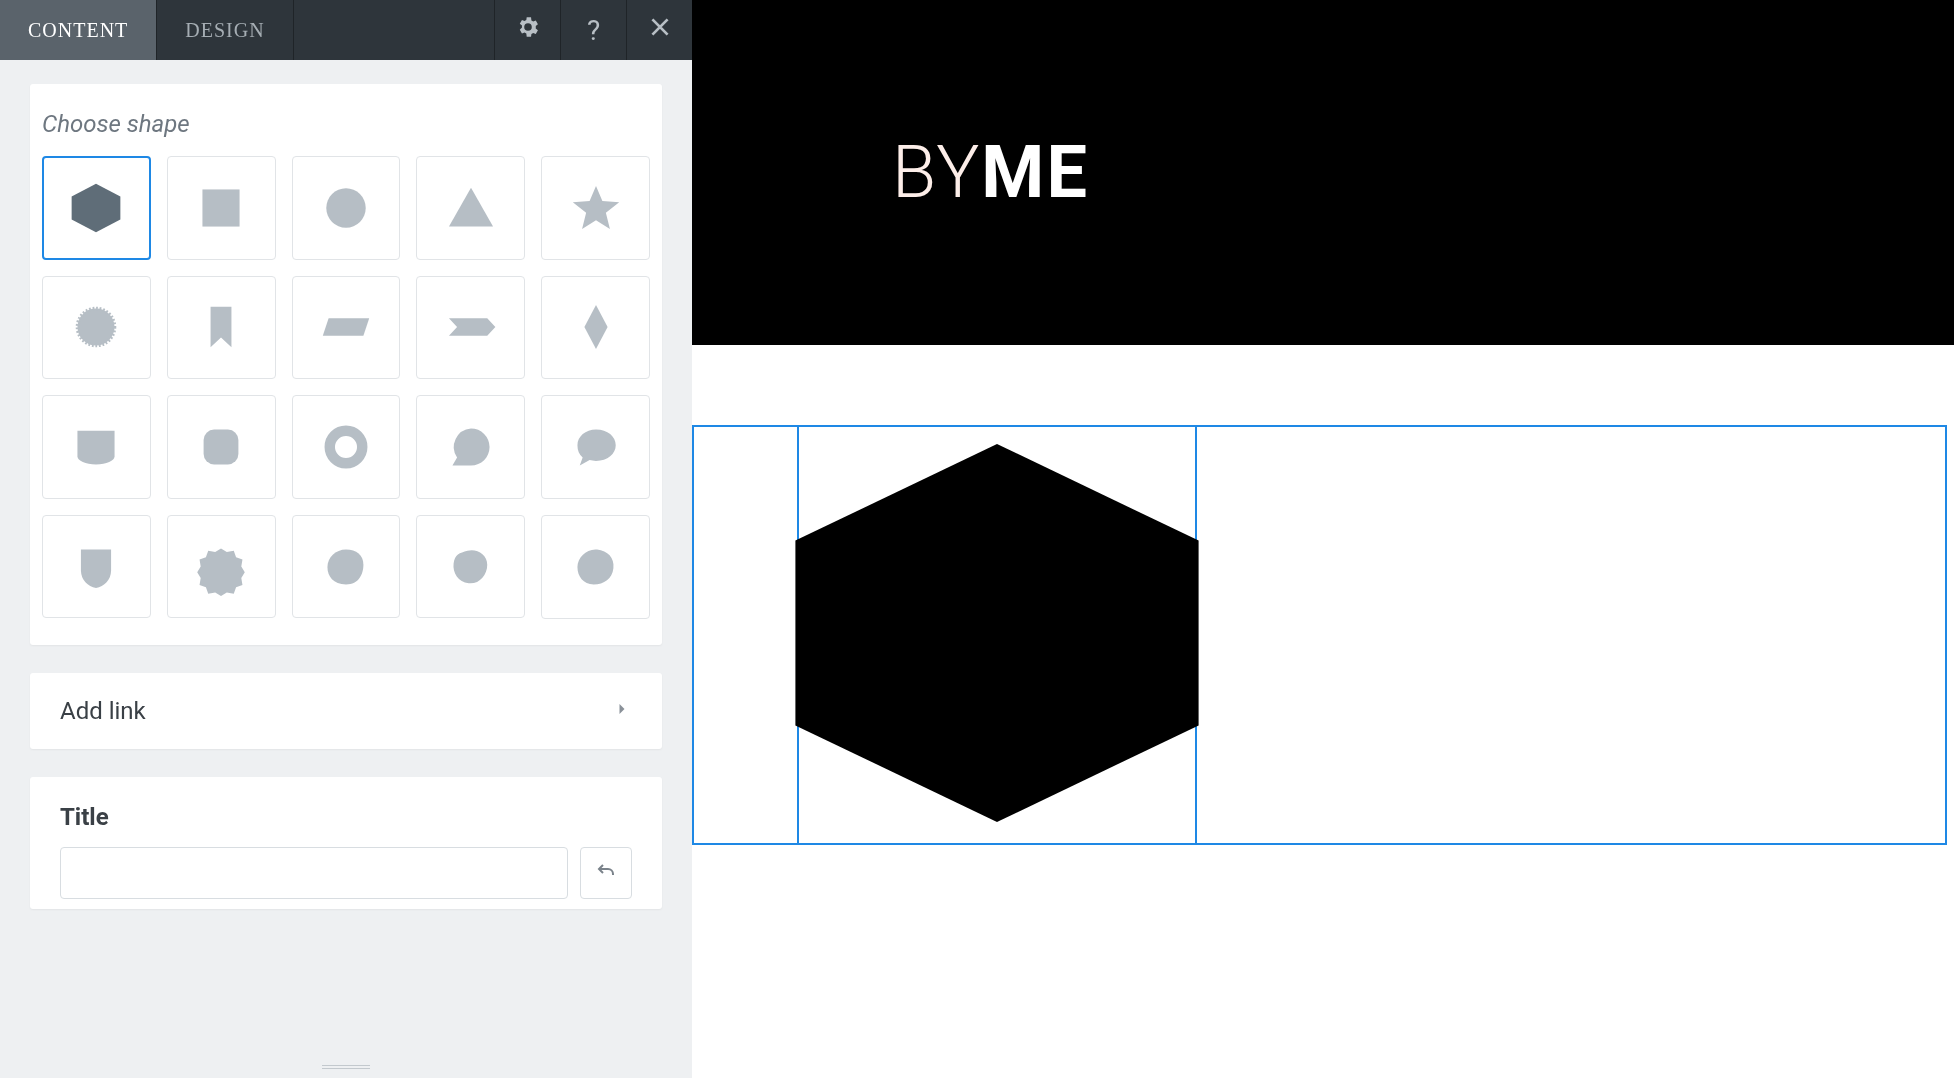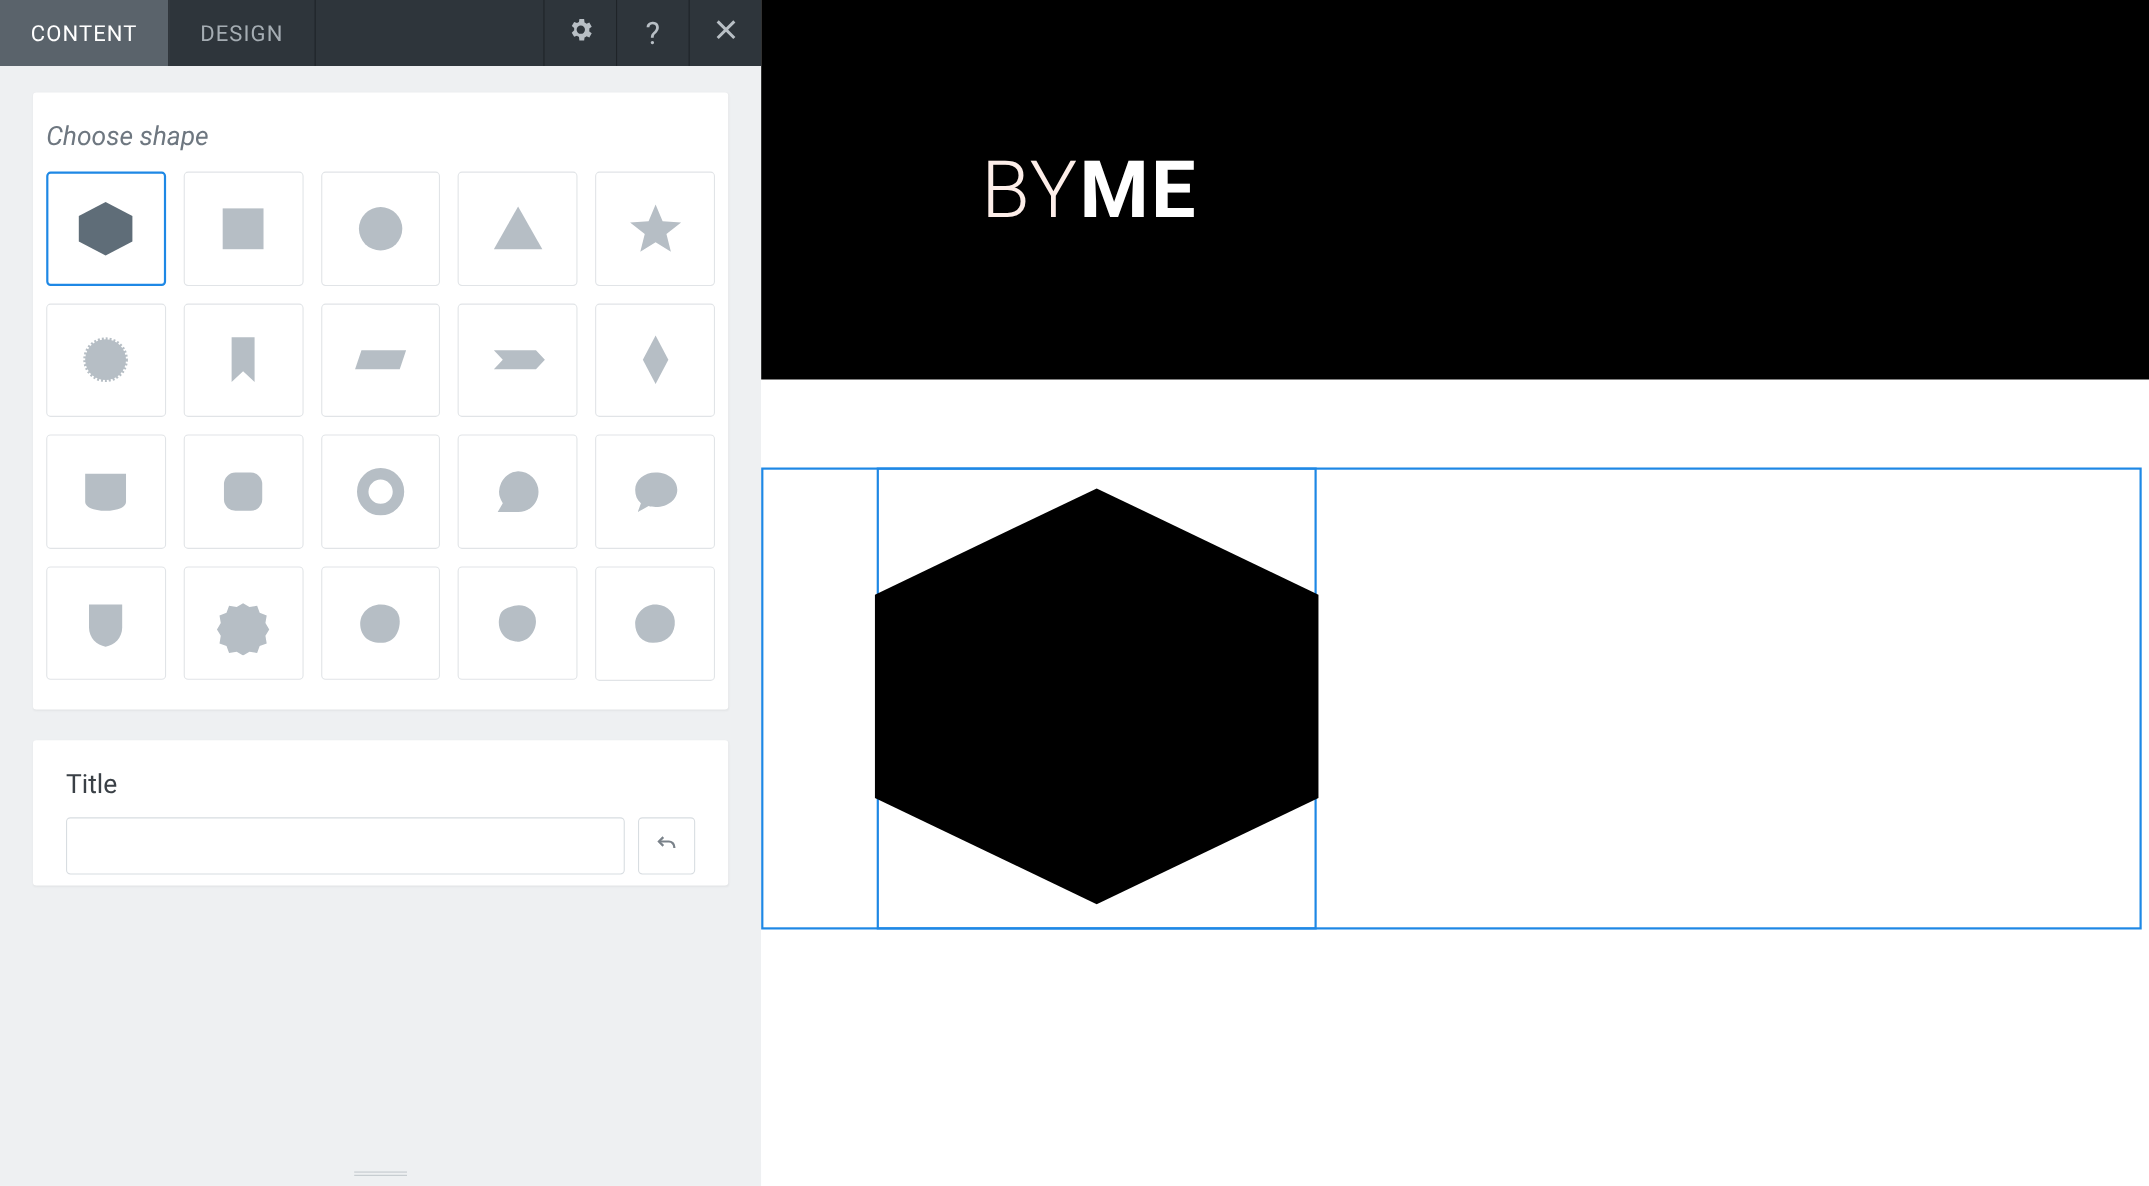--- a/index.html
+++ b/index.html
@@ -27,20 +27,21 @@
 }
 .tab {
   padding: 0 28px;
   display: flex;
   align-items: center;
   font-size: 20px;
   letter-spacing: 1px;
   color: #a5adb3;
   cursor: pointer;
   border-right: 1px solid #1f2428;
+  font-family: Liberation Serif, serif;
 }
 .tab.active {
   background: #5a636b;
   color: #fff;
 }
 .tabs-spacer { flex: 1; }
 .tab-icon {
   width: 66px;
   display: flex;
   align-items: center;
@@ -115,21 +116,21 @@
   margin-bottom: 28px;
   cursor: pointer;
   box-shadow: 0 1px 2px rgba(0,0,0,0.05);
 }
 .link-label {
   font-size: 24px;
   color: #3a4046;
 }
 .chevron { color: #8a9199; font-size: 24px; }
 .title-card { padding: 26px 30px 10px 30px; }
-.title-label { font-size: 24px; color: #3a4046; font-weight: 400; margin-bottom: 16px; display:block;}
+.title-label { font-size: 24px; color: #3a4046; font-weight: 700; margin-bottom: 16px; display:block;}
 .title-input-row { display: flex; gap: 12px; align-items: center; }
 .title-input {
   flex: 1;
   height: 52px;
   border: 1px solid #d8dde1;
   border-radius: 4px;
   padding: 0 14px;
   font-size: 20px;
 }
 .title-clear {
@@ -322,20 +323,28 @@
         </div>
         <div class="shape-cell">
           <svg viewBox="0 0 100 100">
               <path class="shape-fill" d="M52 20c18 2 30 14 28 32s-16 28-34 28-28-14-28-30 16-32 34-30z"></path>
             </svg>
         </div>
 
       </div>
     </div>
 
+    <div class="link-row">
+      <span class="link-label">Add link</span>
+      <span class="chevron">
+        <svg viewBox="0 0 24 24" width="20" height="20" fill="currentColor">
+            <path d="M9 6l6 6-6 6z"></path>
+          </svg>
+      </span>
+    </div>
 
     <div class="card title-card">
       <span class="title-label">Title</span>
       <div class="title-input-row">
         <input class="title-input" type="text" style="">
         <div class="title-clear">
           <span>
             <svg viewBox="0 0 24 24" width="24" height="24" fill="none" stroke="currentColor" stroke-width="2">
                 <path d="M9 14l-4-4 4-4"></path>
                 <path d="M5 10h9a5 5 0 015 5v1"></path>

